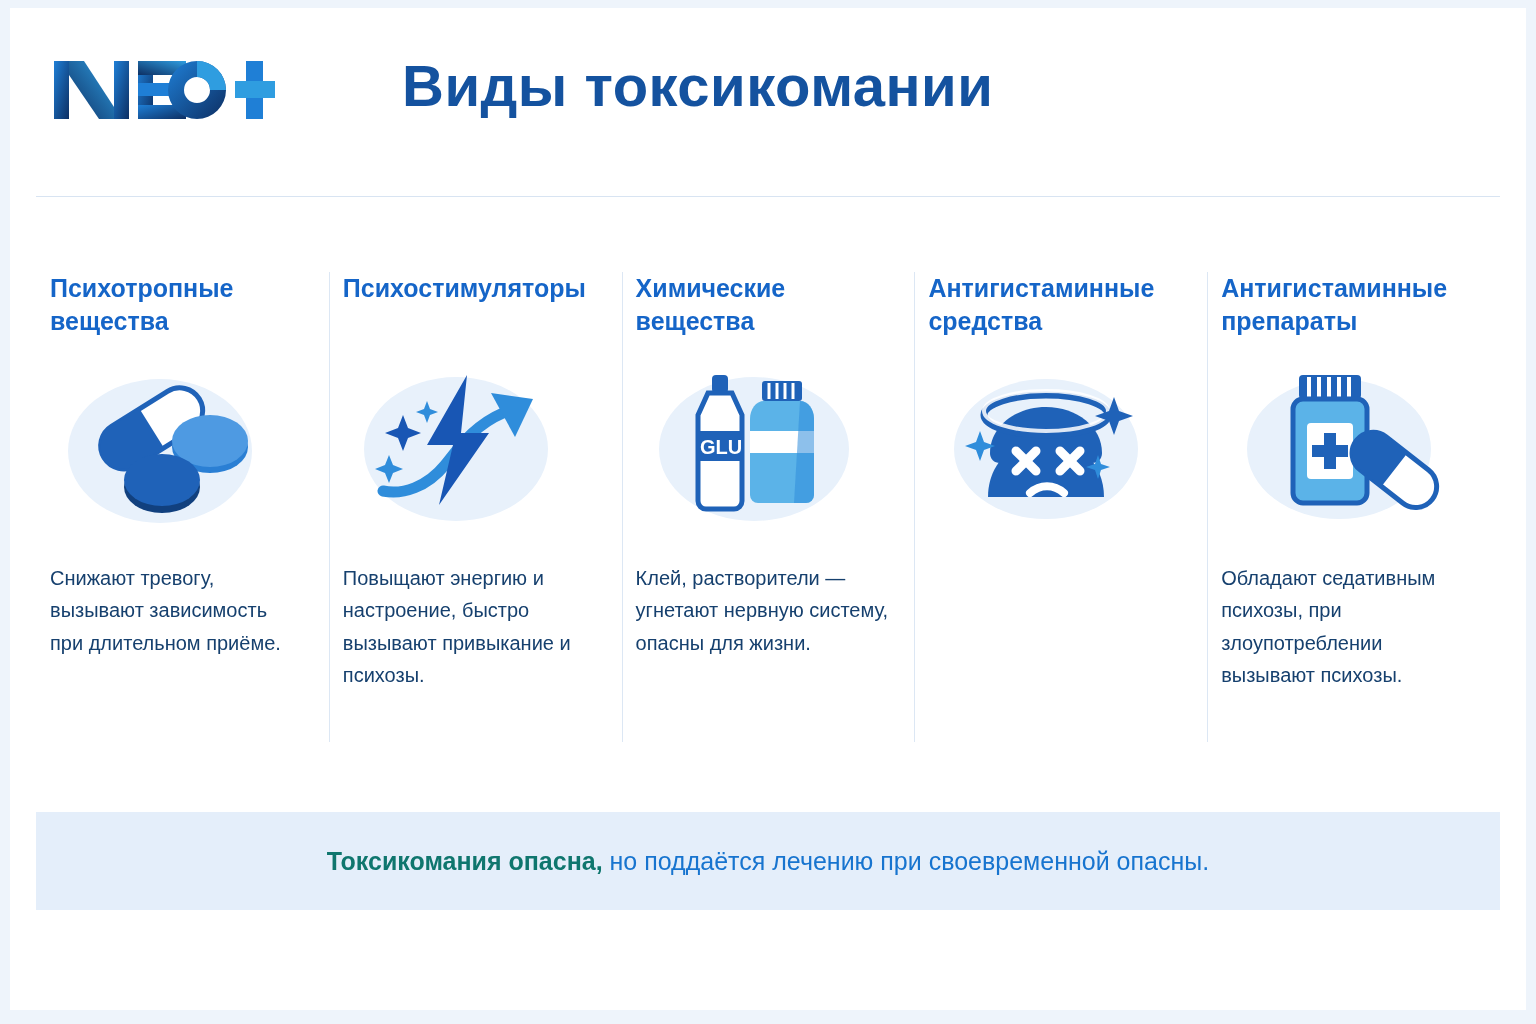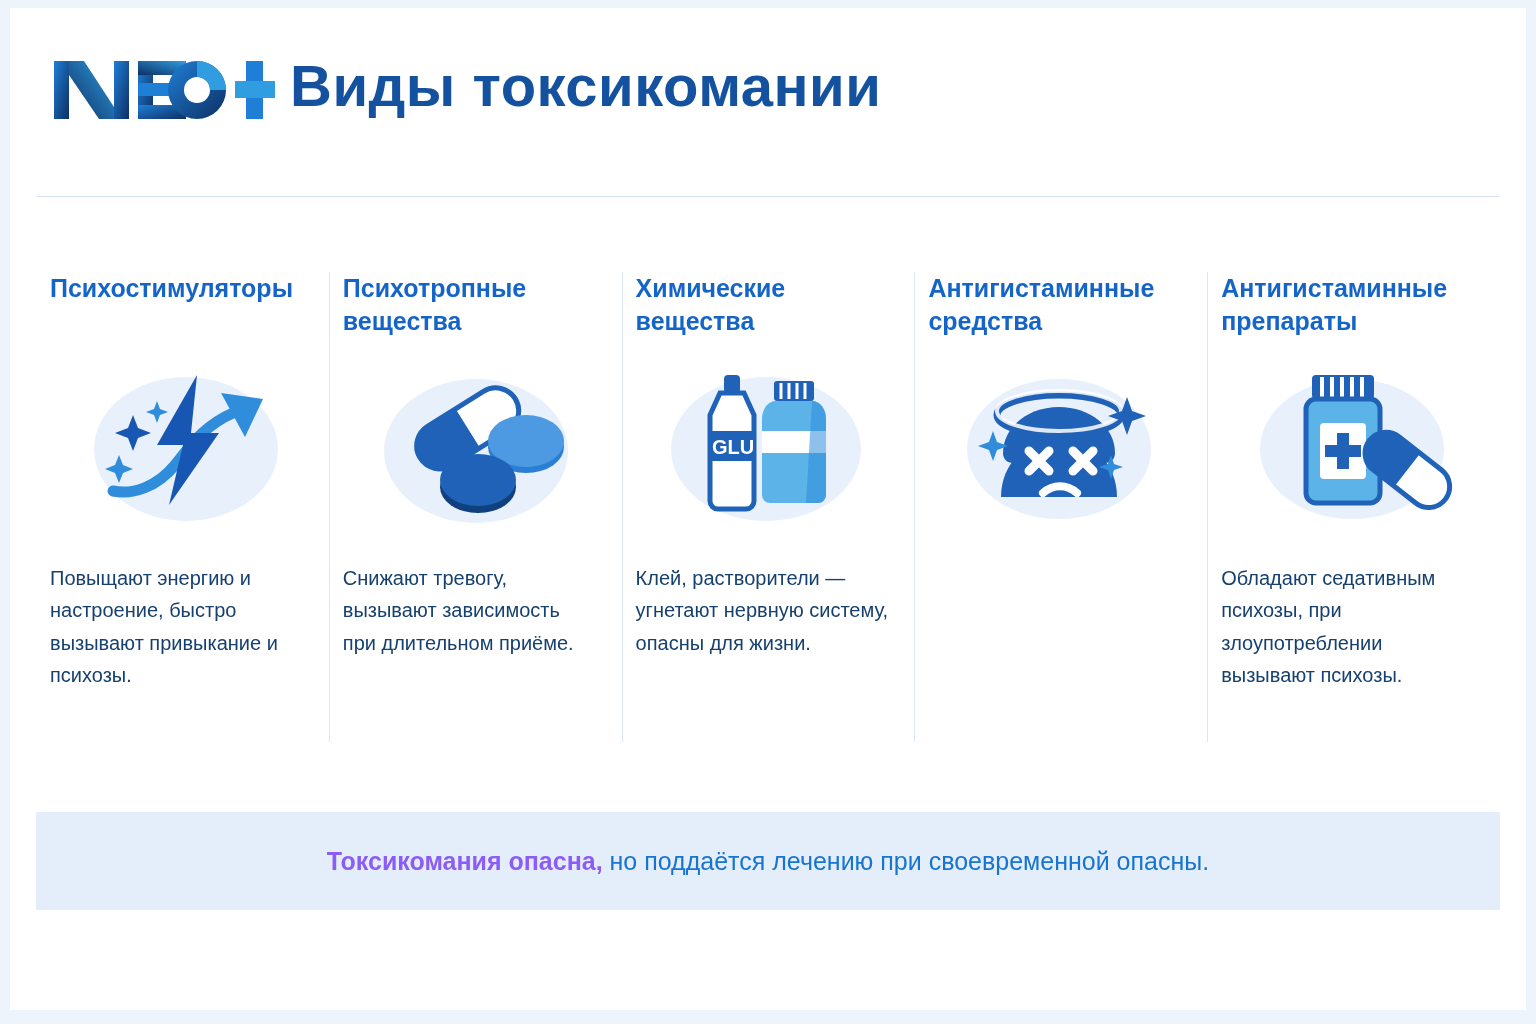--- a/index.html
+++ b/index.html
@@ -59,20 +59,21 @@
     width: 240px;
     height: 80px;
     flex: none;
   }
   .logo svg { display: block; }
   .title {
     font-size: 58px;
     font-weight: bold;
     color: #14529f;
     letter-spacing: 0.5px;
+    margin-left: 112px;
     white-space: nowrap;
   }
   .rule {
     position: absolute;
     left: 36px;
     right: 36px;
     top: 196px;
     height: 1px;
     background: #d8e4f2;
   }
@@ -108,21 +109,21 @@
     color: #1565c8;
     line-height: 1.32;
     margin: 0 0 16px 0;
     min-height: 66px;
   }
   .icon-wrap {
     position: relative;
     height: 190px;
     display: flex;
     align-items: center;
-    justify-content: flex-end;
+    justify-content: flex-start;
     margin-bottom: 18px;
   }
   .icon-wrap svg { display: block; }
   .col-text {
     font-size: 20px;
     line-height: 1.62;
     color: #16406e;
   }
 
   
@@ -136,21 +137,21 @@
     display: flex;
     align-items: center;
     justify-content: center;
   }
   .banner-text {
     font-size: 25px;
     color: #1774cf;
     text-align: center;
   }
   .banner-text b {
-    color: #8b5cf6;
+    color: #0f766e;
     font-weight: bold;
   }
 </style>
 </head>
 <body>
 
 <div class="poster">
   <div class="top-strip"></div>
   <div class="bottom-strip"></div>
   <div class="side-strip-l"></div>
@@ -186,51 +187,51 @@
         <rect x="185" y="36" width="40" height="17" fill="#2f9de0"></rect>
       </svg>
     </div>
     <div class="title">Виды токсикомании</div>
   </div>
   <div class="rule"></div>
 
   <div class="columns">
 
     <div class="col">
+      <div class="col-title">Психотропные вещества</div>
+      <div class="icon-wrap">
+        <svg width="230" height="180" viewBox="0 0 230 180" xmlns="http://www.w3.org/2000/svg" aria-hidden="true">
+          <ellipse cx="110" cy="92" rx="92" ry="72" fill="#e8f1fb"></ellipse>
+          <g transform="rotate(-32 95 70)">
+            <rect x="45" y="50" width="112" height="46" rx="23" fill="#ffffff" stroke="#1f62b8" stroke-width="5"></rect>
+            <path d="M45 73a23 23 0 0 1 23-23h33v46H68a23 23 0 0 1-23-23z" fill="#1f62b8"></path>
+          </g>
+          <ellipse cx="160" cy="88" rx="38" ry="26" fill="#2a7fd4"></ellipse>
+          <ellipse cx="160" cy="82" rx="38" ry="26" fill="#4e9ae2"></ellipse>
+          <ellipse cx="112" cy="128" rx="38" ry="26" fill="#11407e"></ellipse>
+          <ellipse cx="112" cy="121" rx="38" ry="26" fill="#1f62b8"></ellipse>
+        </svg>
+      </div>
+      <div class="col-text">Снижают тревогу, вызывают зависимость при длительном приёме.</div>
+    </div>
+
+    <div class="col">
       <div class="col-title">Психостимуляторы</div>
       <div class="icon-wrap">
         <svg width="230" height="180" viewBox="0 0 230 180" xmlns="http://www.w3.org/2000/svg" aria-hidden="true">
           <ellipse cx="113" cy="90" rx="92" ry="72" fill="#e8f1fb"></ellipse>
           <path d="M40 132c20 4 44-4 62-26 16-20 30-40 58-52" fill="none" stroke="#2f8ddb" stroke-width="11" stroke-linecap="round"></path>
           <polygon points="148,34 190,40 172,78" fill="#2f8ddb"></polygon>
           <polygon points="124,16 84,86 110,86 96,146 146,74 118,74" fill="#1856b4"></polygon>
           <path d="M60 56l5 13 13 5-13 5-5 13-5-13-13-5 13-5z" fill="#1856b4"></path>
           <path d="M46 96l4 10 10 4-10 4-4 10-4-10-10-4 10-4z" fill="#2f8ddb"></path>
           <path d="M84 42l3 8 8 3-8 3-3 8-3-8-8-3 8-3z" fill="#2f8ddb"></path>
         </svg>
       </div>
       <div class="col-text">Повыщают энергию и настроение, быстро вызывают привыкание и психозы.</div>
-    </div>
-
-    <div class="col">
-      <div class="col-title">Психотропные вещества</div>
-      <div class="icon-wrap">
-        <svg width="230" height="180" viewBox="0 0 230 180" xmlns="http://www.w3.org/2000/svg" aria-hidden="true">
-          <ellipse cx="110" cy="92" rx="92" ry="72" fill="#e8f1fb"></ellipse>
-          <g transform="rotate(-32 95 70)">
-            <rect x="45" y="50" width="112" height="46" rx="23" fill="#ffffff" stroke="#1f62b8" stroke-width="5"></rect>
-            <path d="M45 73a23 23 0 0 1 23-23h33v46H68a23 23 0 0 1-23-23z" fill="#1f62b8"></path>
-          </g>
-          <ellipse cx="160" cy="88" rx="38" ry="26" fill="#2a7fd4"></ellipse>
-          <ellipse cx="160" cy="82" rx="38" ry="26" fill="#4e9ae2"></ellipse>
-          <ellipse cx="112" cy="128" rx="38" ry="26" fill="#11407e"></ellipse>
-          <ellipse cx="112" cy="121" rx="38" ry="26" fill="#1f62b8"></ellipse>
-        </svg>
-      </div>
-      <div class="col-text">Снижают тревогу, вызывают зависимость при длительном приёме.</div>
     </div>
 
     <div class="col">
       <div class="col-title">Химические вещества</div>
       <div class="icon-wrap">
         <svg width="240" height="185" viewBox="0 0 240 185" xmlns="http://www.w3.org/2000/svg" aria-hidden="true">
           <ellipse cx="118" cy="92" rx="95" ry="72" fill="#e8f1fb"></ellipse>
 
           <rect x="76" y="18" width="16" height="18" rx="4" fill="#1f62b8"></rect>
           <path d="M72 36h24l10 22v86a8 8 0 0 1-8 8H70a8 8 0 0 1-8-8V58z" fill="#ffffff" stroke="#1f62b8" stroke-width="5"></path>

